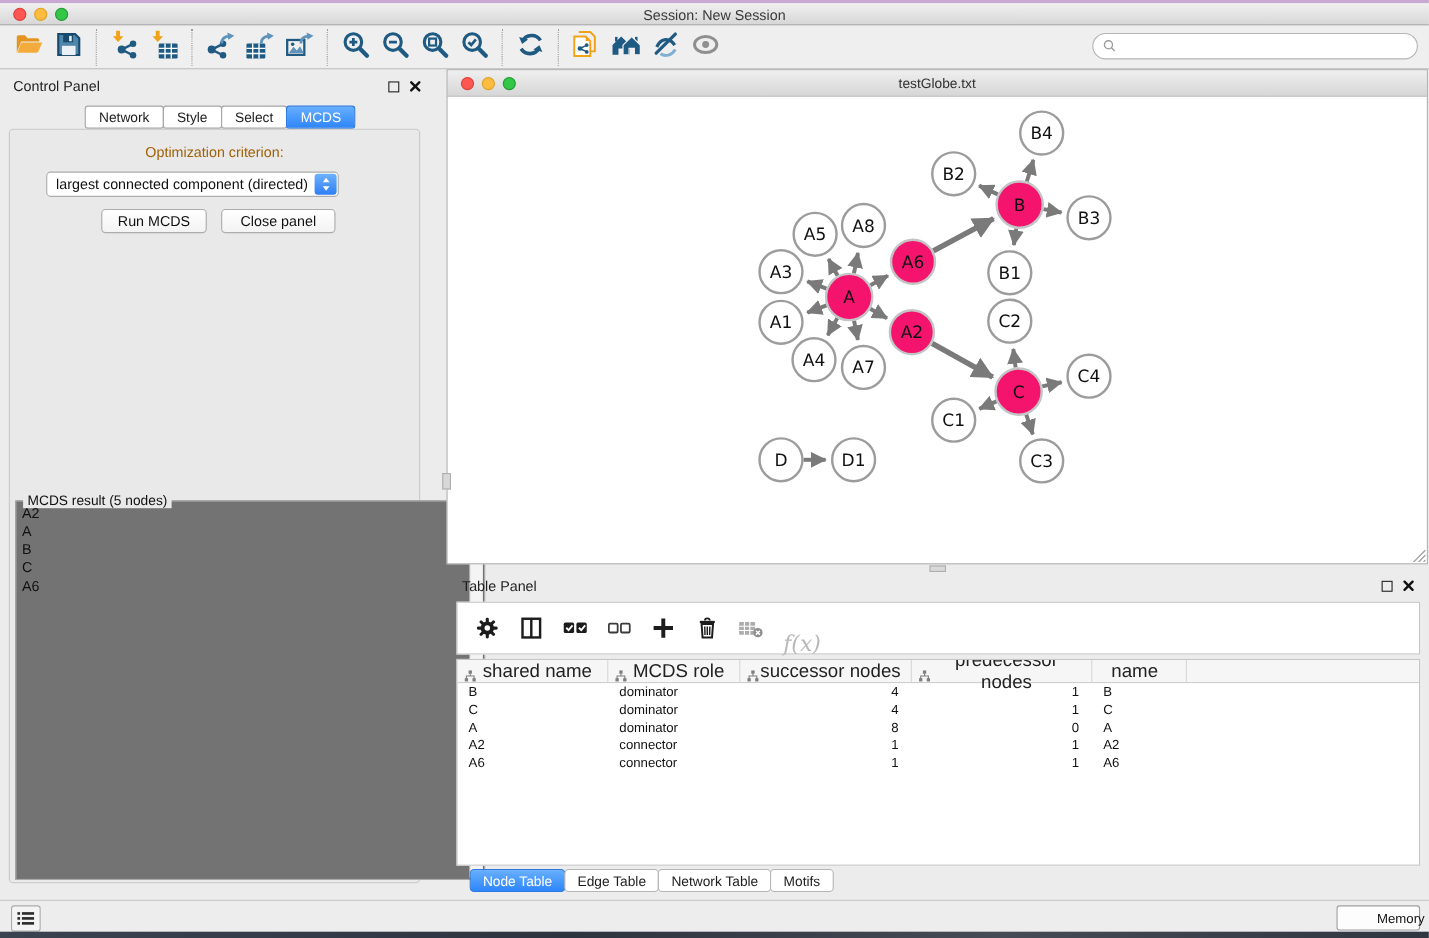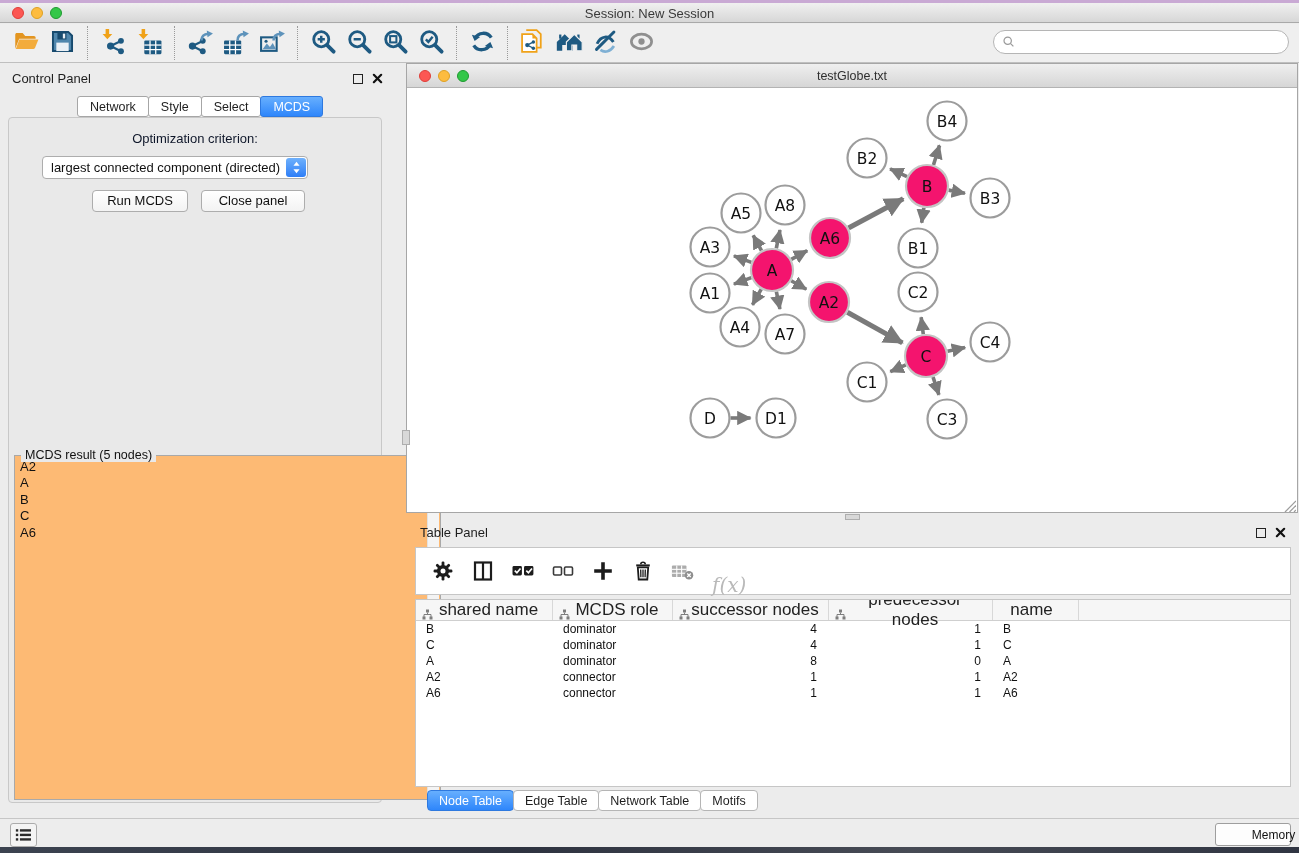--- a/index.html
+++ b/index.html
@@ -35,32 +35,32 @@
   .panel-ctl { position:absolute; display:flex; gap:9px; align-items:center; }
   .cp-ctl { left:353px; top:73px; }
   .float-ico { width:10px; height:10px; border:1.6px solid #222; display:inline-block; background:transparent; }
   .close-ico svg { width:11px; height:11px; display:block; }
   .cp-tabs { position:absolute; left:78px; top:96px; display:flex; }
   .cp-tab { height:21px; padding:0 12px; font-size:12.5px; line-height:20px; color:#1E1E1E;
     background:#FFF; border:1px solid #A6A6A6; margin-left:-1px; border-radius:3px; }
   .cp-tab.active { background:linear-gradient(#67AFFE,#2E86FB); color:#FFF; border-color:#2E79DF; }
   .cp-box { position:absolute; left:8px; top:117px; width:374px; height:686px;
     background:#E9E9E9; border:1px solid #C8C8C8; border-radius:4px; }
-  .opt-label { position:absolute; left:8px; top:131px; width:374px; text-align:center; font-size:13px; color:#0f172a; }
+  .opt-label { position:absolute; left:8px; top:131px; width:374px; text-align:center; font-size:13px; color:#a16207; }
   .dropdown { position:absolute; left:42px; top:156px; width:266px; height:23px; background:#FFF;
     border:1px solid #ADADAD; border-radius:4px; font-size:13px; color:#111; line-height:21px; padding-left:8px; }
   .dd-stepper { position:absolute; right:1px; top:1px; width:20px; height:19px; border-radius:3px;
     background:linear-gradient(#6FB1FC,#2E7EF7); display:flex; align-items:center; justify-content:center; }
   .dd-stepper svg { width:9px; height:15px; }
   .btn { position:absolute; height:22px; background:linear-gradient(#FFFFFF,#F3F3F3); border:1px solid #ADADAD;
     border-radius:4px; font-size:13px; color:#111; text-align:center; line-height:20px; }
   .btn-run { left:92px; top:190px; width:96px; }
   .btn-close { left:201px; top:190px; width:104px; }
   .result-box { position:absolute; left:14px; top:455px; width:427px; height:345px;
-    background:#fdba74; border:1px solid #A9A9A9; }
+    background:#737373; border:1px solid #A9A9A9; }
   .result-legend { position:absolute; left:6px; top:-8px; background:#E9E9E9; padding:0 4px; font-size:12.5px; color:#111; }
   .result-list { position:absolute; left:1px; top:3px; right:14px; bottom:1px; overflow:hidden; }
   .result-item { font-size:13px; color:#111; line-height:16.4px; padding-left:4px; }
   .result-scroll { position:absolute; right:1px; top:1px; width:12px; bottom:1px; background:#F4F4F4; border-left:1px solid #E2E2E2; }
 
   
   .net-window { position:absolute; left:406px; top:63px; width:892px; height:450px;
     border:1px solid #A6A6A6; background:#EDEDED; }
   .net-titlebar { position:absolute; left:0; top:0; right:0; height:24px;
     background:linear-gradient(#EFEFEF,#D6D6D6); border-bottom:1px solid #B3B3B3; }

